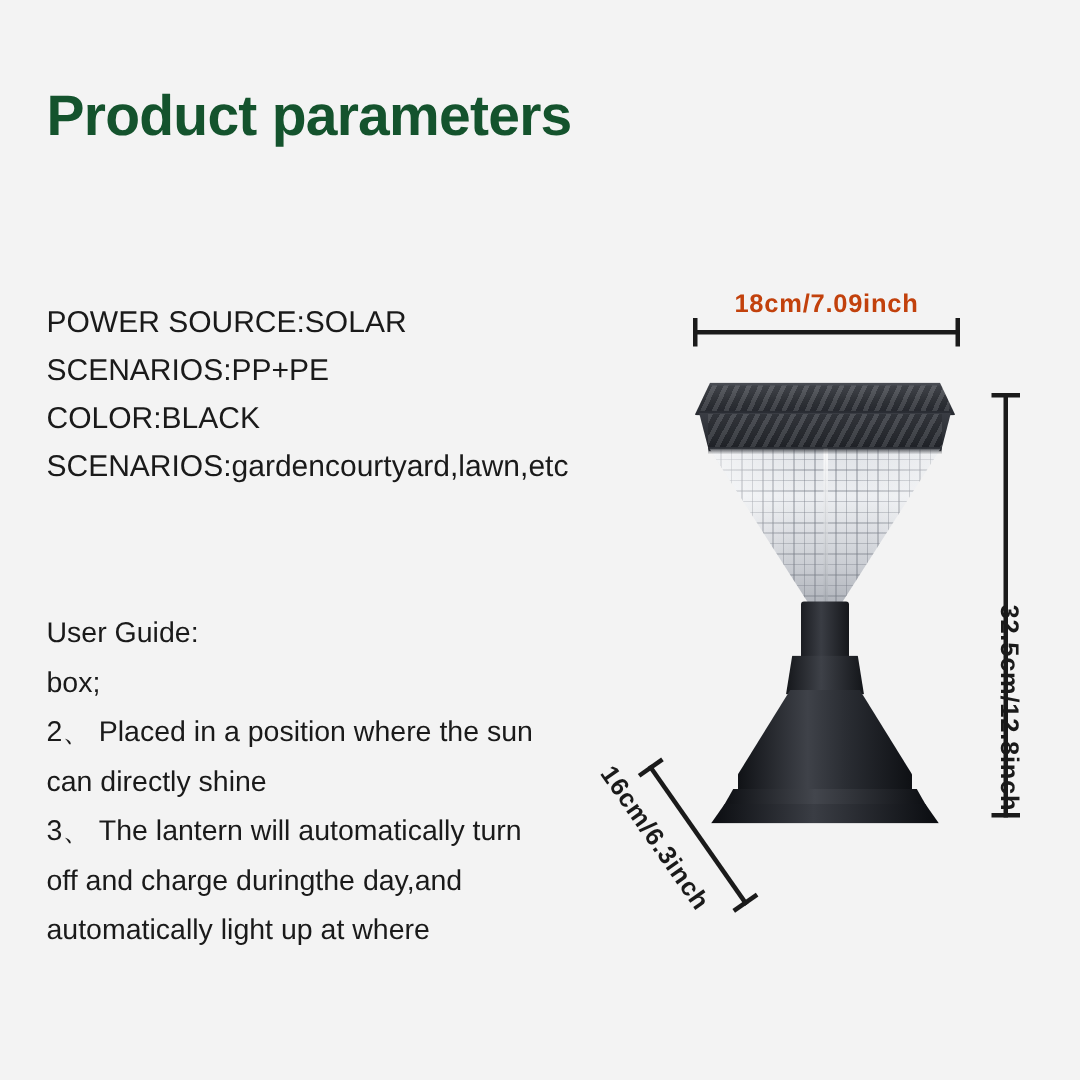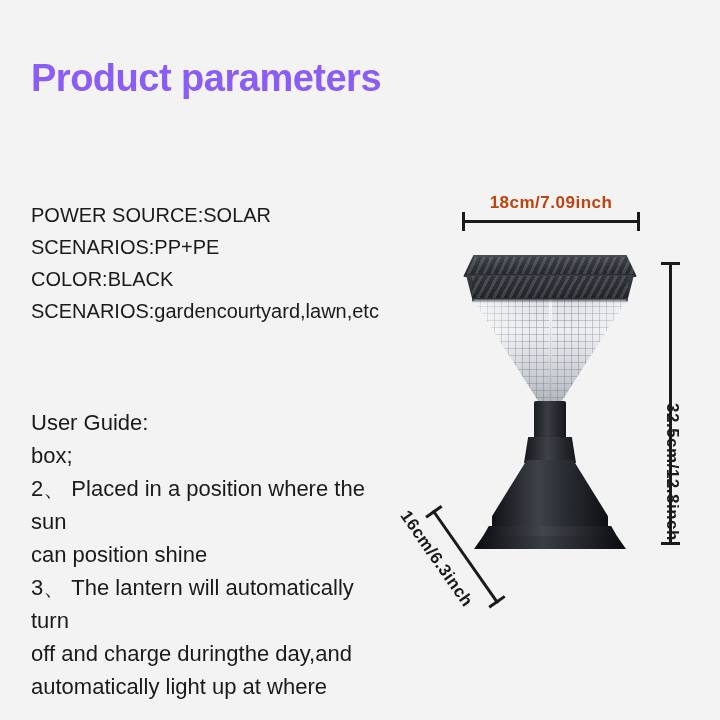--- a/index.html
+++ b/index.html
@@ -16,21 +16,21 @@
     font-family: "Liberation Sans", sans-serif;
   }
 
   
   .page-title {
     position: absolute;
     left: 31px;
     top: 57px;
     font-size: 38px;
     font-weight: bold;
-    color: #8b5cf6;
+    color: #14532d;
     letter-spacing: -0.5px;
     white-space: nowrap;
   }
 
   
   .spec-list {
     position: absolute;
     left: 31px;
     top: 199px;
     width: 400px;
@@ -43,21 +43,21 @@
   }
 
   
   .guide-block {
     position: absolute;
     left: 31px;
     top: 406px;
     width: 345px;
   }
   .guide-line {
-    font-size: 22px;
+    font-size: 19px;
     color: #1a1a1a;
     line-height: 33px;
   }
 
   
   .product-figure {
     position: absolute;
     left: 400px;
     top: 185px;
     width: 320px;
@@ -316,21 +316,21 @@
     <div class="spec-line">POWER SOURCE:SOLAR</div>
     <div class="spec-line">SCENARIOS:PP+PE</div>
     <div class="spec-line">COLOR:BLACK</div>
     <div class="spec-line">SCENARIOS:gardencourtyard,lawn,etc</div>
   </div>
 
   <div class="guide-block">
     <div class="guide-line">User Guide:</div>
     <div class="guide-line">box;</div>
     <div class="guide-line">2、 Placed in a position where the sun</div>
-    <div class="guide-line">can position shine</div>
+    <div class="guide-line">can directly shine</div>
     <div class="guide-line">3、 The lantern will automatically turn</div>
     <div class="guide-line">off and charge duringthe day,and</div>
     <div class="guide-line">automatically light up at where</div>
   </div>
 
   <div class="product-figure">
 
     <div class="dim-width-label">18cm/7.09inch</div>
     <div class="dim-width-line"></div>
 

